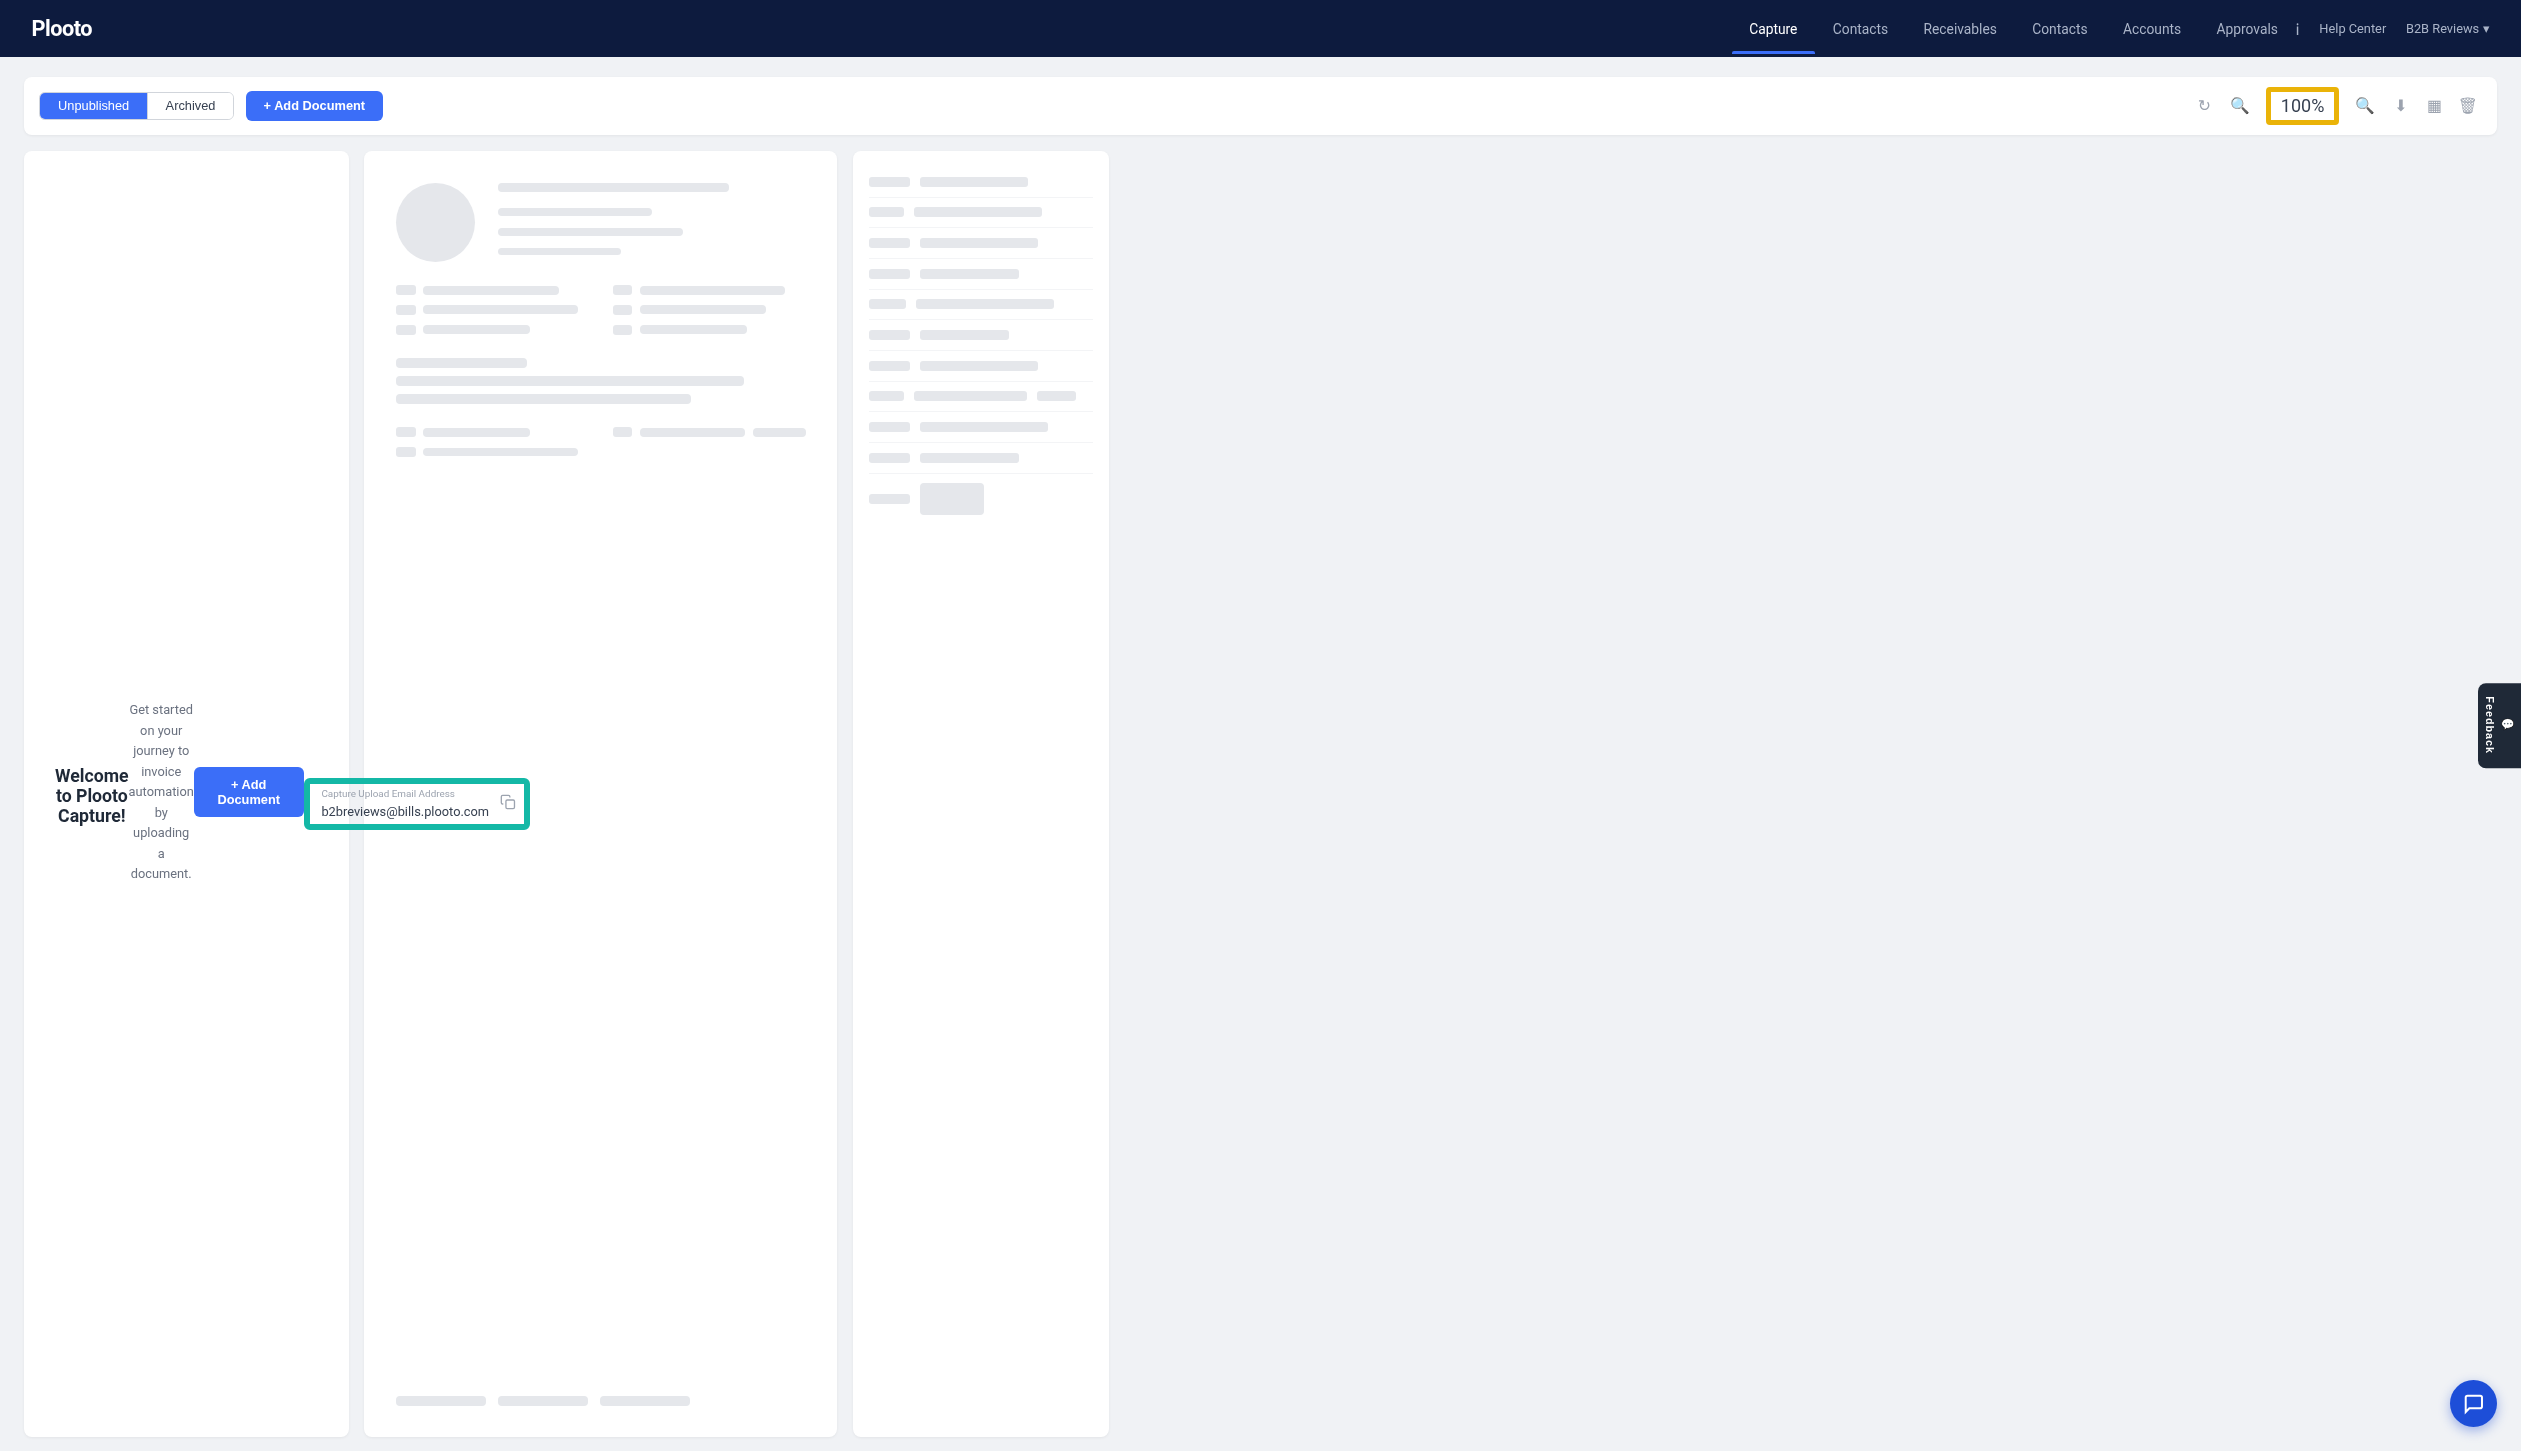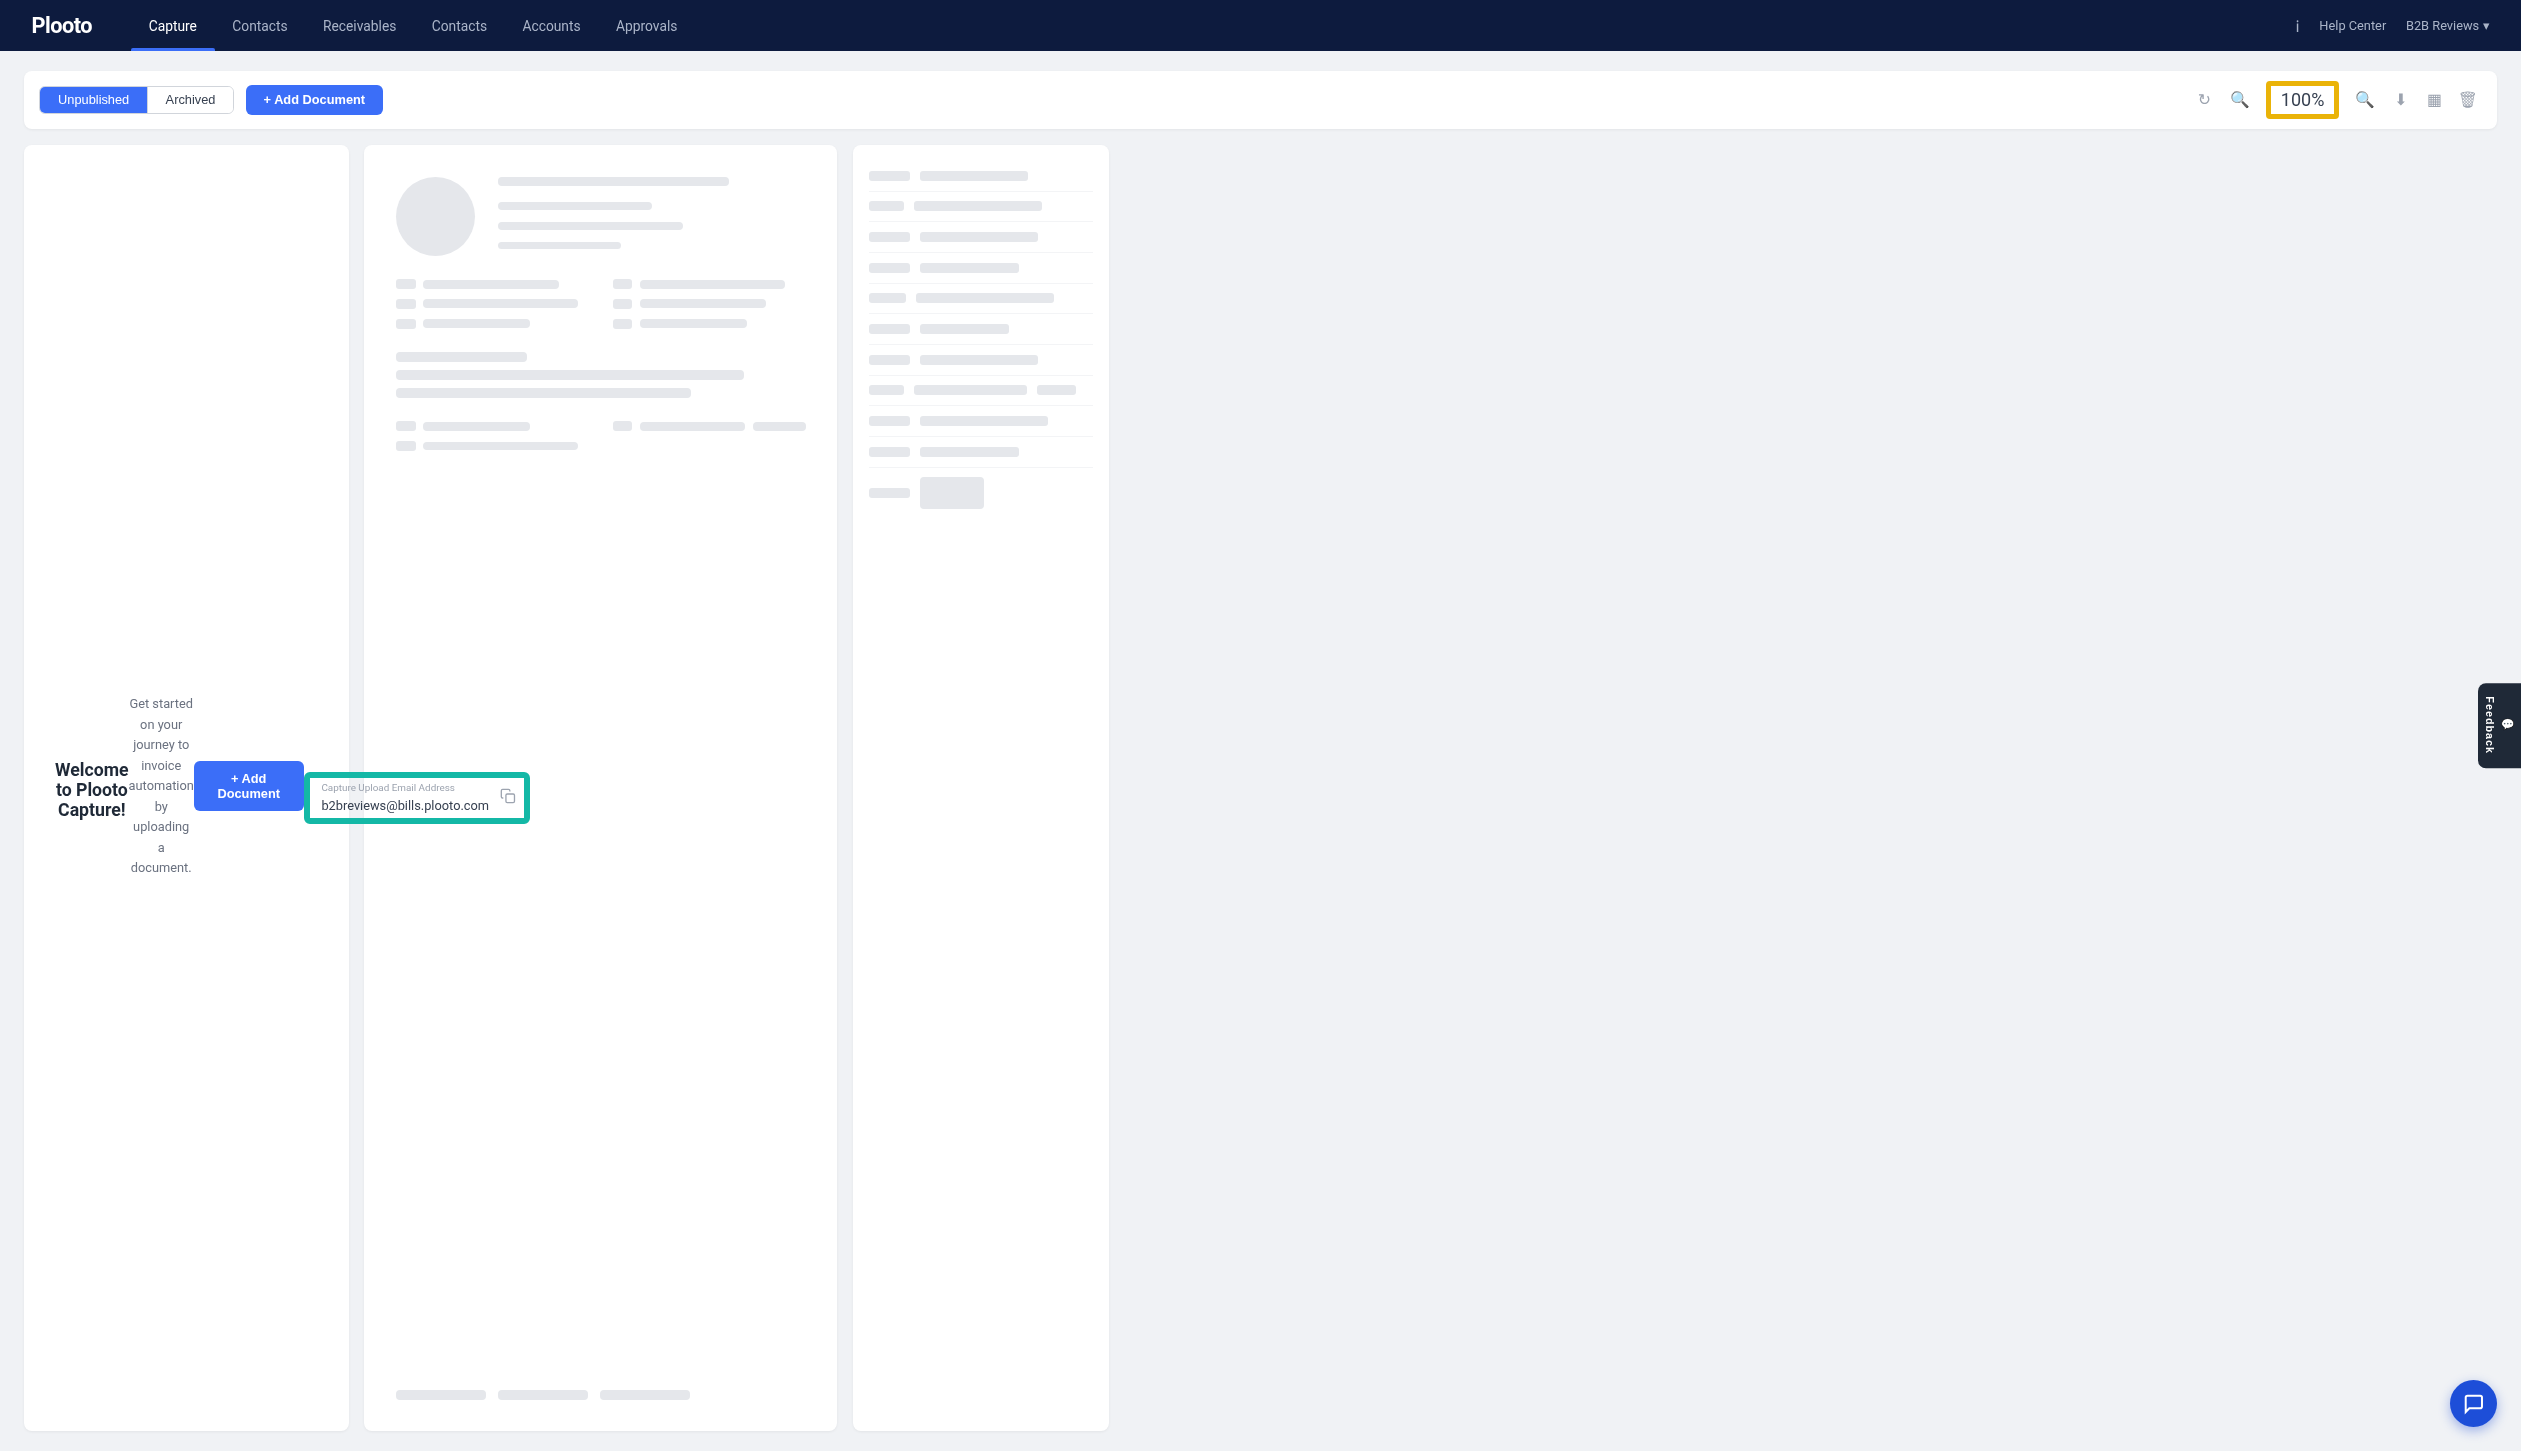--- a/index.html
+++ b/index.html
@@ -4,34 +4,35 @@
   <style>
     * { box-sizing: border-box; margin: 0; padding: 0; }
     body { font-family: -apple-system, BlinkMacSystemFont, 'Segoe UI', Roboto, sans-serif; background: #f0f2f5; min-height: 100vh; }
 
     
     .navbar {
       background: #0d1b3e;
       display: flex;
       align-items: center;
       padding: 0 31.5px;
-      height: 51px;
+      height: 57px;
       position: relative;
     }
     .navbar-logo {
       color: #fff;
       font-size: 21.7px;
       font-weight: 700;
       margin-right: 39px;
       letter-spacing: -0.5px;
     }
     .navbar-nav {
       display: flex;
       gap: 0;
       flex: 1;
+      justify-content: flex-end;
     }
     .nav-item {
       color: #aab4c8;
       font-size: 13.8px;
       padding: 0 17.7px;
       height: 51px;
       display: flex;
       align-items: center;
       cursor: pointer;
       position: relative;

